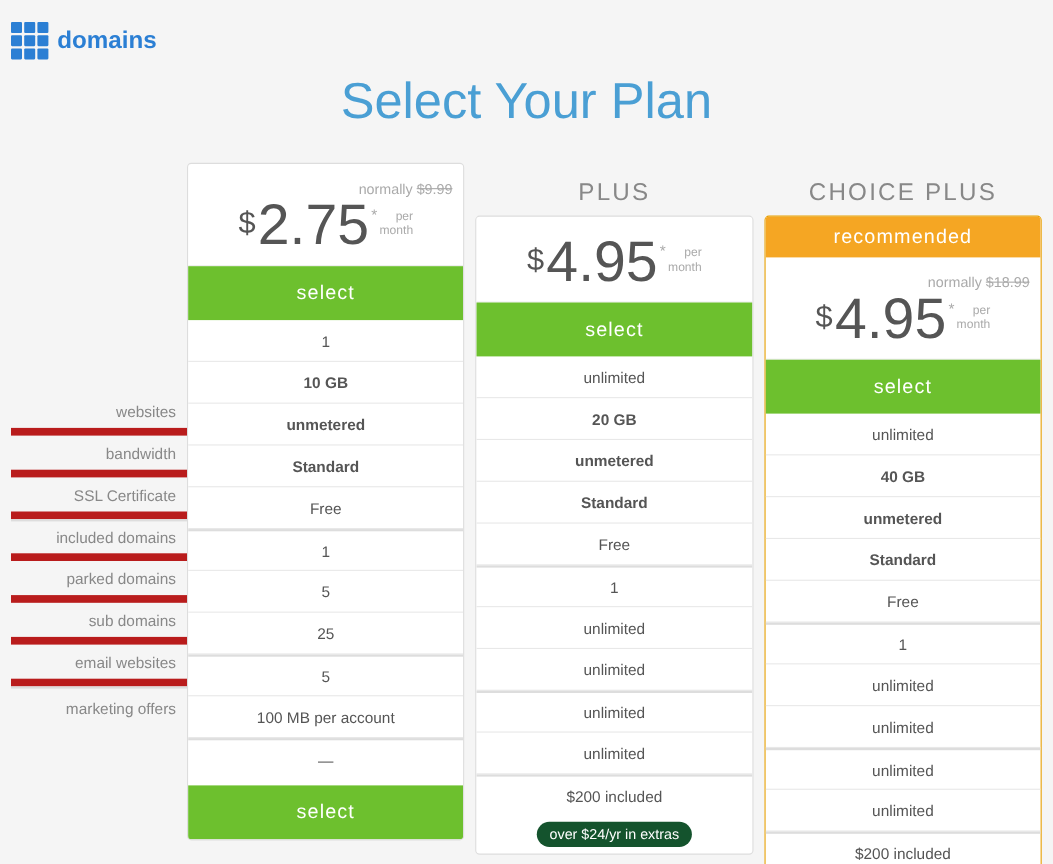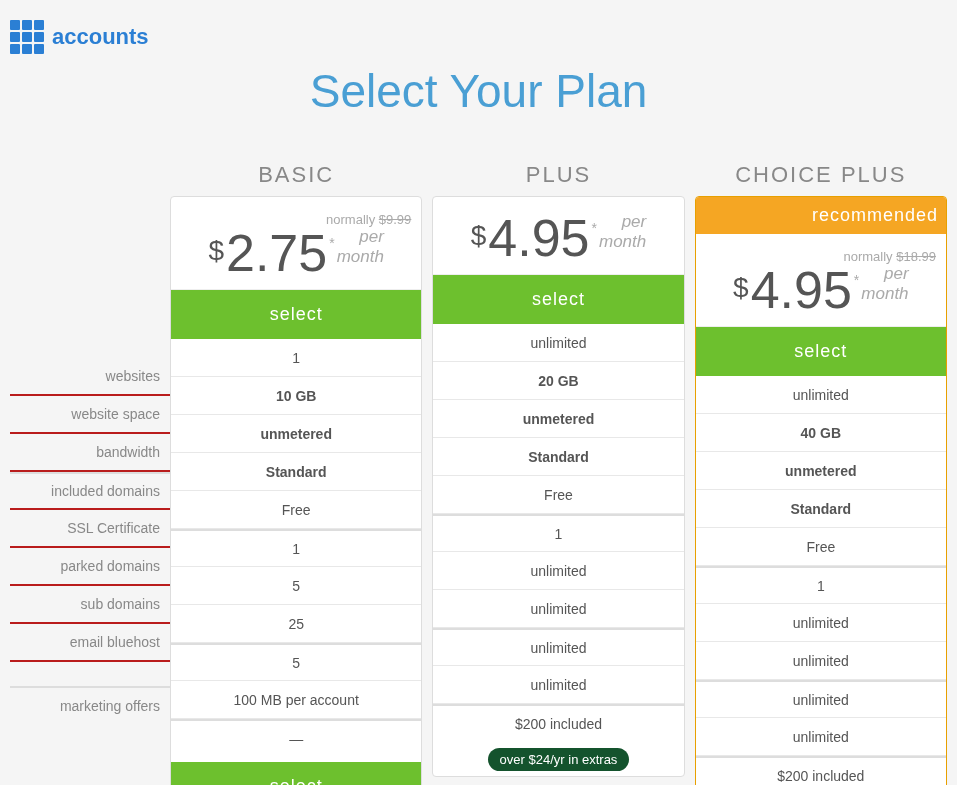--- a/index.html
+++ b/index.html
@@ -58,29 +58,28 @@
       flex-shrink: 0;
       padding-top: 210px;
     }
     .label-row {
       height: 38px;
       display: flex;
       align-items: center;
       justify-content: flex-end;
       font-size: 14px;
       color: #888;
-      border-bottom: 2px solid #b91c1c;
+      border-bottom: 7px solid #b91c1c;
       padding-right: 10px;
     }
     .label-row.section-gap {
       border-top: 2px solid #ddd;
     }
     .label-row.no-border {
       border-bottom: none;
-      margin-top: 24px;
     }
     .plans-cols {
       display: flex;
       flex: 1;
       gap: 10px;
     }
     .plan-col {
       flex: 1;
     }
     .plan-name {
@@ -100,21 +99,21 @@
       border: 1px solid #ddd;
       border-radius: 4px;
       overflow: hidden;
     }
     .plan-card.recommended {
       border-color: #e8a000;
     }
     .recommended-badge {
       background: #f5a623;
       color: white;
-      text-align: right;
+      text-align: center;
       padding: 8px;
       font-size: 18px;
       font-weight: 300;
       letter-spacing: 1px;
     }
     .price-section {
       text-align: right;
       padding: 15px 10px 10px;
       border-bottom: 1px solid #eee;
     }
@@ -142,24 +141,24 @@
       color: #555;
       font-weight: 300;
       line-height: 1;
     }
     .price-asterisk {
       font-size: 14px;
       color: #aaa;
       margin-top: 8px;
     }
     .per-month {
-      font-size: 17px;
+      font-size: 11px;
       color: #aaa;
+      margin-top: 12px;
       line-height: 1.2;
-      font-style: italic;
     }
     .select-btn {
       background: #6dc02e;
       color: white;
       border: none;
       width: 100%;
       padding: 14px;
       font-size: 18px;
       font-weight: 300;
       cursor: pointer;
@@ -215,44 +214,42 @@
         <div class="logo-dot"></div>
         <div class="logo-dot"></div>
         <div class="logo-dot"></div>
         <div class="logo-dot"></div>
         <div class="logo-dot"></div>
         <div class="logo-dot"></div>
         <div class="logo-dot"></div>
         <div class="logo-dot"></div>
         <div class="logo-dot"></div>
       </div>
-      <span class="logo-text">accounts</span>
+      <span class="logo-text">domains</span>
     </div>
   </div>
 
   <h1 class="page-title">Select Your Plan</h1>
 
   <div class="plans-container">
 
     <div class="labels-col">
       <div class="label-row">websites</div>
-      <div class="label-row">website space</div>
       <div class="label-row">bandwidth</div>
+      <div class="label-row">SSL Certificate</div>
       <div class="label-row section-gap">included domains</div>
-      <div class="label-row">SSL Certificate</div>
       <div class="label-row">parked domains</div>
       <div class="label-row">sub domains</div>
-      <div class="label-row">email bluehost</div>
+      <div class="label-row">email websites</div>
       <div class="label-row section-gap no-border">marketing offers</div>
     </div>
 
     <div class="plans-cols">
 
       <div class="plan-col">
-        <div class="plan-name">BASIC</div>
         <div class="plan-card">
           <div class="price-section">
             <div class="normally">
               normally <s>$9.99</s>
             </div>
             <div class="price-main">
               <span class="dollar-sign">$</span>
               <span class="price-num">2.75</span>
               <span class="price-asterisk">*</span>
               <span class="per-month">per<br>month</span>

